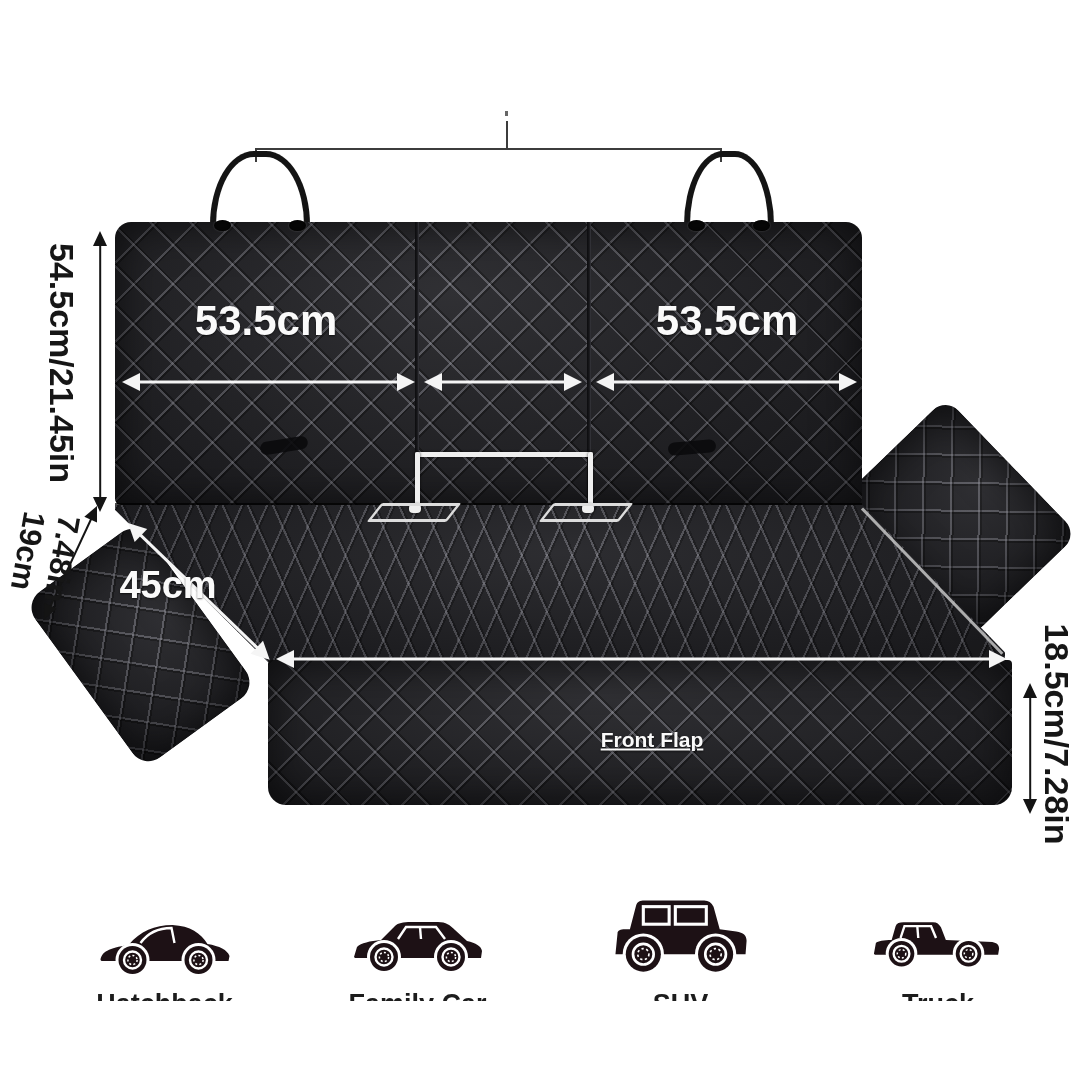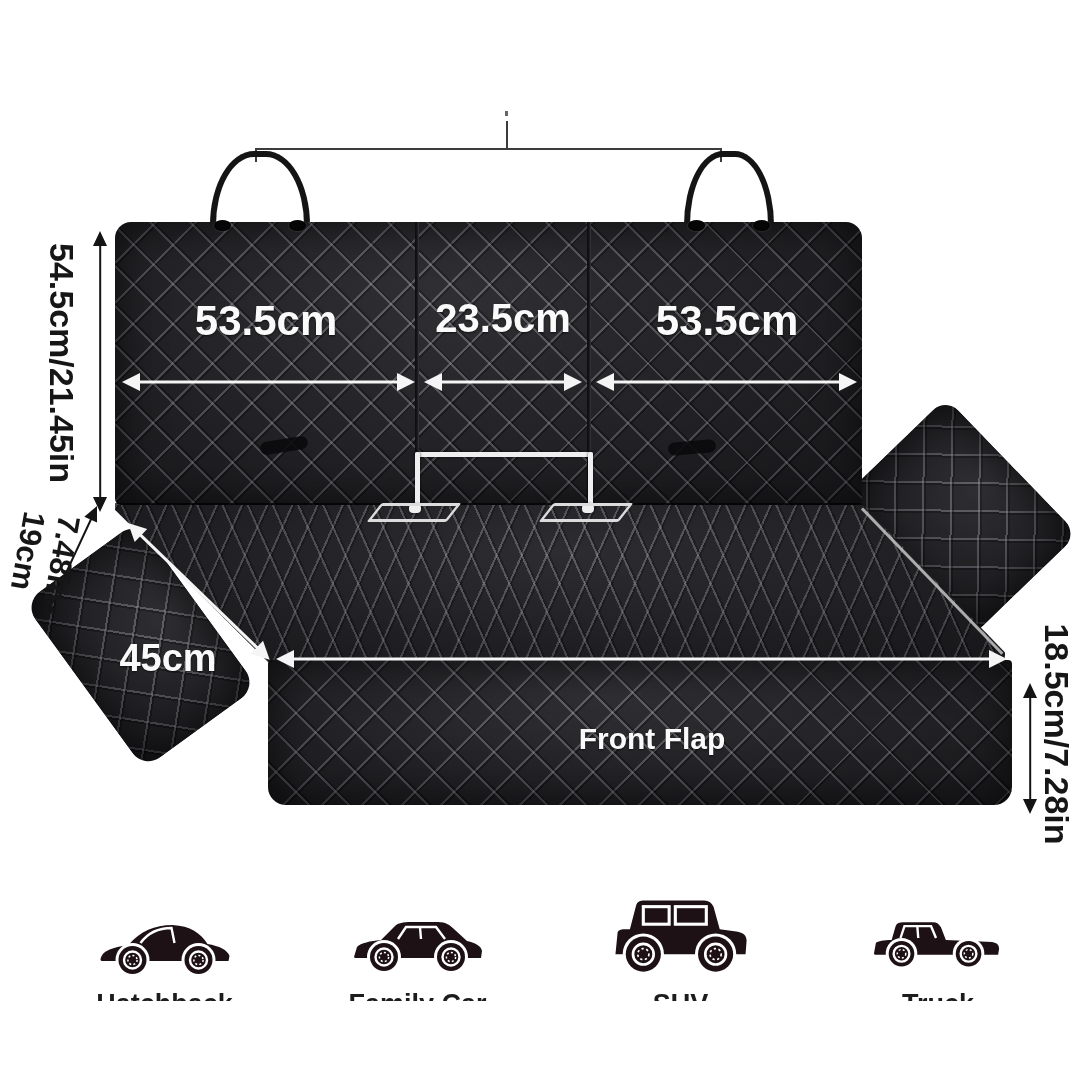--- a/index.html
+++ b/index.html
@@ -129,24 +129,23 @@
       <span class="line"></span>
       <span class="ah r"></span>
     </div>
   <div class="dimarrow black" style="left:1030px;top:676px;width:131px;height:14px;transform:rotate(90deg);">
     <span class="ah l"></span>
       <span class="line"></span>
       <span class="ah r"></span>
     </div>
 
   <div class="lbl white" style="left:266px;top:321px;font-size:42px;">53.5cm</div>
-  <div class="lbl white" style="left:503px;top:318px;font-size:40px;">23.5cm</div>
   <div class="lbl white" style="left:727px;top:321px;font-size:42px;">53.5cm</div>
-  <div class="lbl white" style="left:168px;top:658px;font-size:38px;">45cm</div>
-  <div class="lbl white" style="left:652px;top:739px;font-size:30px;">Front Flap</div>
+  <div class="lbl white" style="left:168px;top:585px;font-size:38px;">45cm</div>
+  <div class="lbl white" style="left:652px;top:739px;font-size:21px;text-decoration:underline;">Front Flap</div>
 
   <div class="lbl black" style="left:62px;top:363px;font-size:34px;transform:translate(-50%,-50%) rotate(90deg);">54.5cm/21.45in</div>
   <div class="lbl black" style="left:28px;top:551px;font-size:31px;transform:translate(-50%,-50%) rotate(100deg);">19cm</div>
   <div class="lbl black" style="left:62px;top:559px;font-size:31px;transform:translate(-50%,-50%) rotate(100deg);">7.48in</div>
   <div class="lbl black" style="left:1057px;top:734px;font-size:34px;transform:translate(-50%,-50%) rotate(90deg);">18.5cm/7.28in</div>
 
   <svg class="abs" style="left:92px;top:900px;" width="145" height="80" viewBox="0 0 140 80">
     <path fill="#1d1115" d="M6 60 C7 52 14 48 34 45 C46 31 60 25 78 25 C96 26 106 33 113 44 C125 46 133 50 135 56 L134 61 L7 61 Z"></path>
     <path d="M46 43 C54 32 64 28 77 28 L80 43" fill="none" stroke="#fff" stroke-width="2.4"></path>
     <g transform="translate(38 60)">

